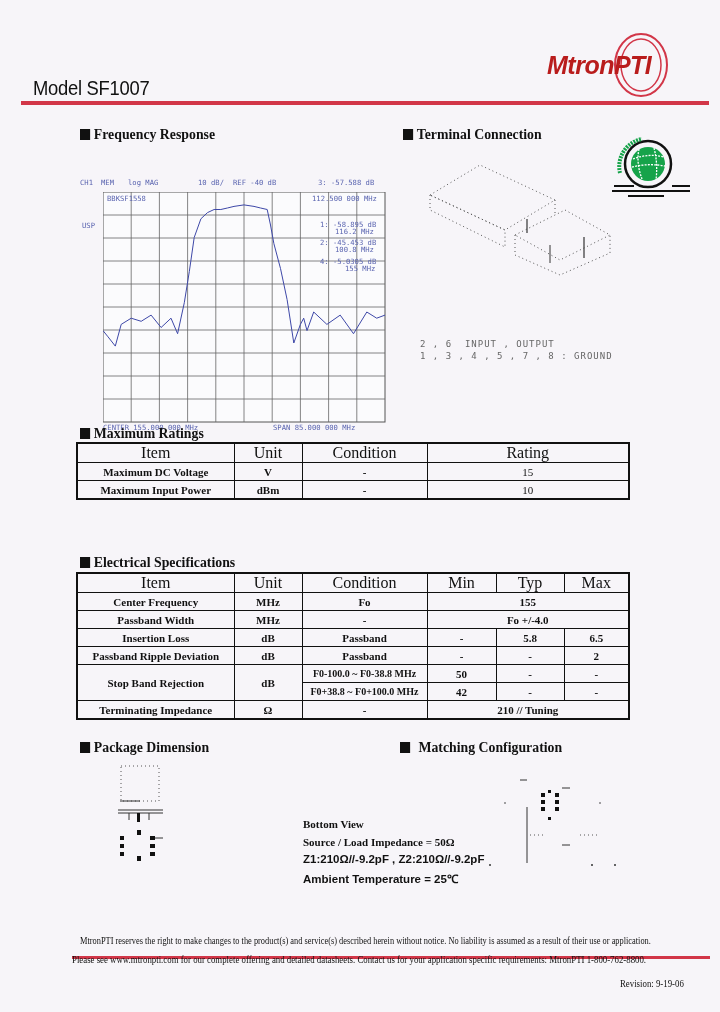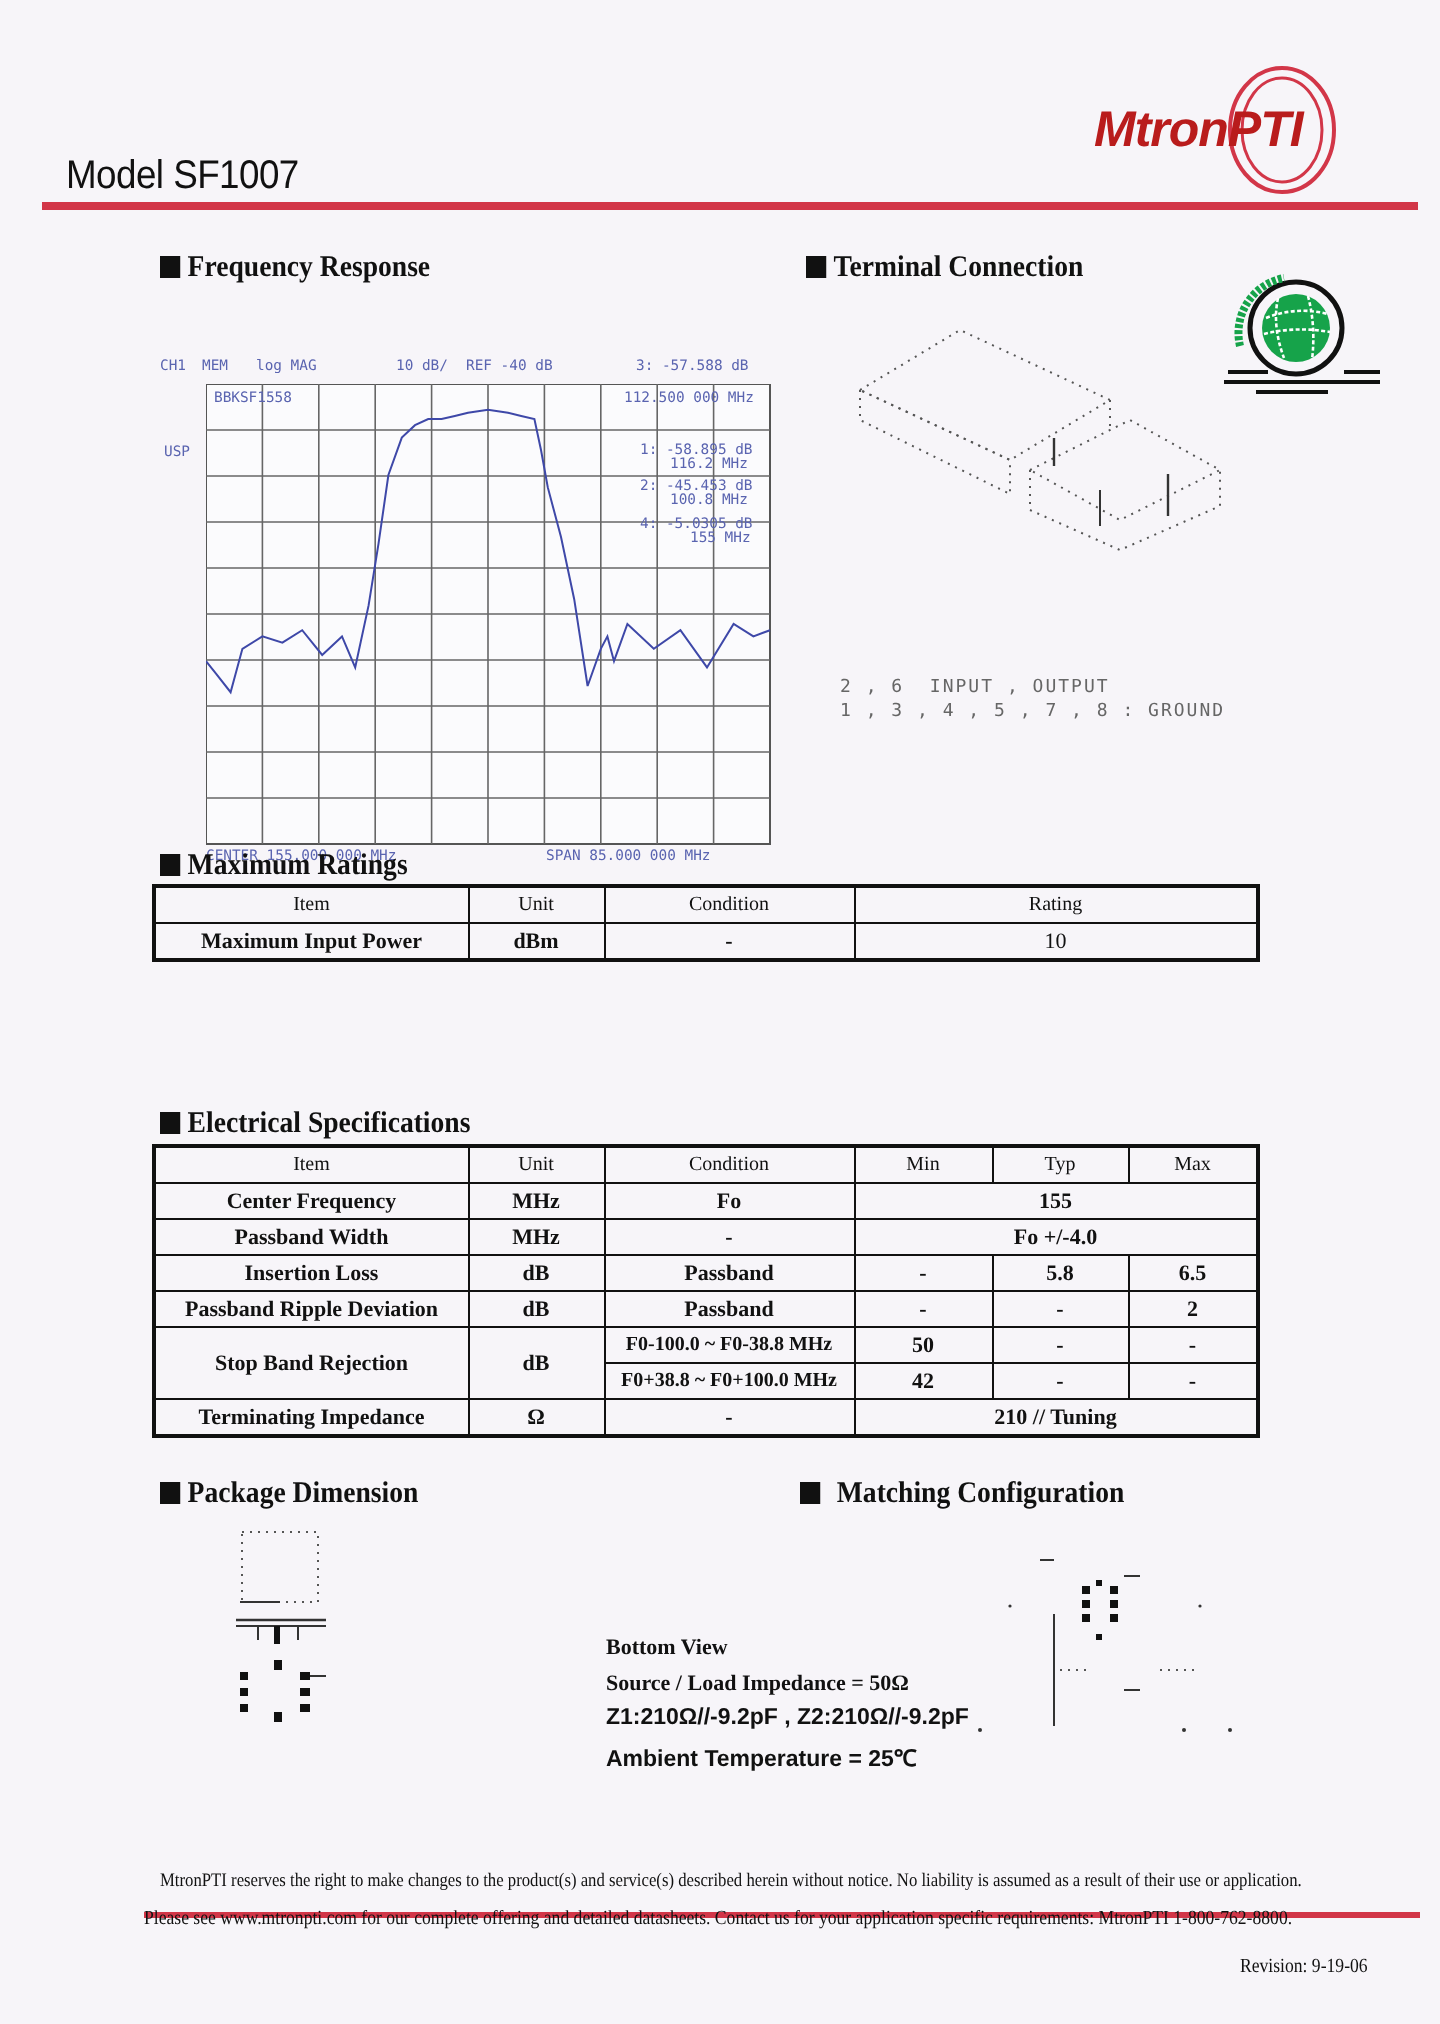--- a/index.html
+++ b/index.html
@@ -9,21 +9,21 @@
   .model-title { left:33px; top:77px; font-family:"Liberation Sans", sans-serif; font-size:20px; font-weight:normal; letter-spacing:-0.3px; transform:scaleX(0.92); transform-origin:left; }
   .red-rule { left:21px; top:101px; width:688px; height:4px; background:#d23648; }
   .logo { left:543px; top:31px; width:150px; height:68px; }
   .logo-text { position:absolute; left:4px; top:20px; font-family:"Liberation Sans", sans-serif; font-weight:bold; font-style:italic; font-size:25px; color:#b91c1c; letter-spacing:-0.5px; }
   .section-h { font-family:"Liberation Serif", serif; font-size:15px; font-weight:bold; transform:scaleX(0.92); transform-origin:left; white-space:nowrap; }
   .section-h .sq { display:inline-block; width:11px; height:11px; background:#111; margin-right:4px; vertical-align:-1px; }
   .chart-box { left:80px; top:133px; width:310px; height:258px;margin-top:42px; }
   .chart-text { font-family:"DejaVu Sans Mono", monospace; font-size:7.2px; color:#5a64b0; position:absolute; white-space:nowrap; }
   table.spec { border-collapse:collapse; position:absolute; font-family:"Liberation Serif", serif; font-size:11px; }
   table.spec td, table.spec th { border:1px solid #111; text-align:center; padding:0; height:17px; font-weight:bold; }
-  table.spec th { font-weight:normal; font-size:10px; }
+  table.spec th { font-weight:normal; font-size:16px; }
   table.spec { border:2px solid #111; }
   .terminal-note { font-family:"DejaVu Sans Mono", monospace; font-size:9px; color:#666; letter-spacing:1px; white-space:pre; }
   .match-text { font-size:11px; font-weight:bold; white-space:nowrap; }
   .match-text.sans { font-family:"Liberation Sans", sans-serif; font-size:11.5px; }
   .footer-note { font-size:9.5px; white-space:nowrap; transform:scaleX(0.88); transform-origin:left; }
   .footer-rule { left:72px; top:956px; width:638px; height:3px; background:#d23648; }
   .dotted { stroke:#555; stroke-dasharray:1 3; fill:none; stroke-width:1; }
 </style>
 </head>
 <body>
@@ -126,20 +126,26 @@
       <col>
     </colgroup>
   <tbody>
       <tr>
     <th>Item</th>
     <th>Unit</th>
     <th>Condition</th>
     <th>Rating</th>
   </tr>
   <tr>
+    <td>Maximum DC Voltage</td>
+    <td>V</td>
+    <td>-</td>
+    <td style="font-weight:normal">15</td>
+  </tr>
+  <tr>
     <td>Maximum Input Power</td>
     <td>dBm</td>
     <td>-</td>
     <td style="font-weight:normal">10</td>
   </tr>
 </tbody>
   </table>
 
 <div class="abs section-h" style="left:80px;top:554px"><span class="sq"></span><span>Electrical Specifications</span></div>
 

